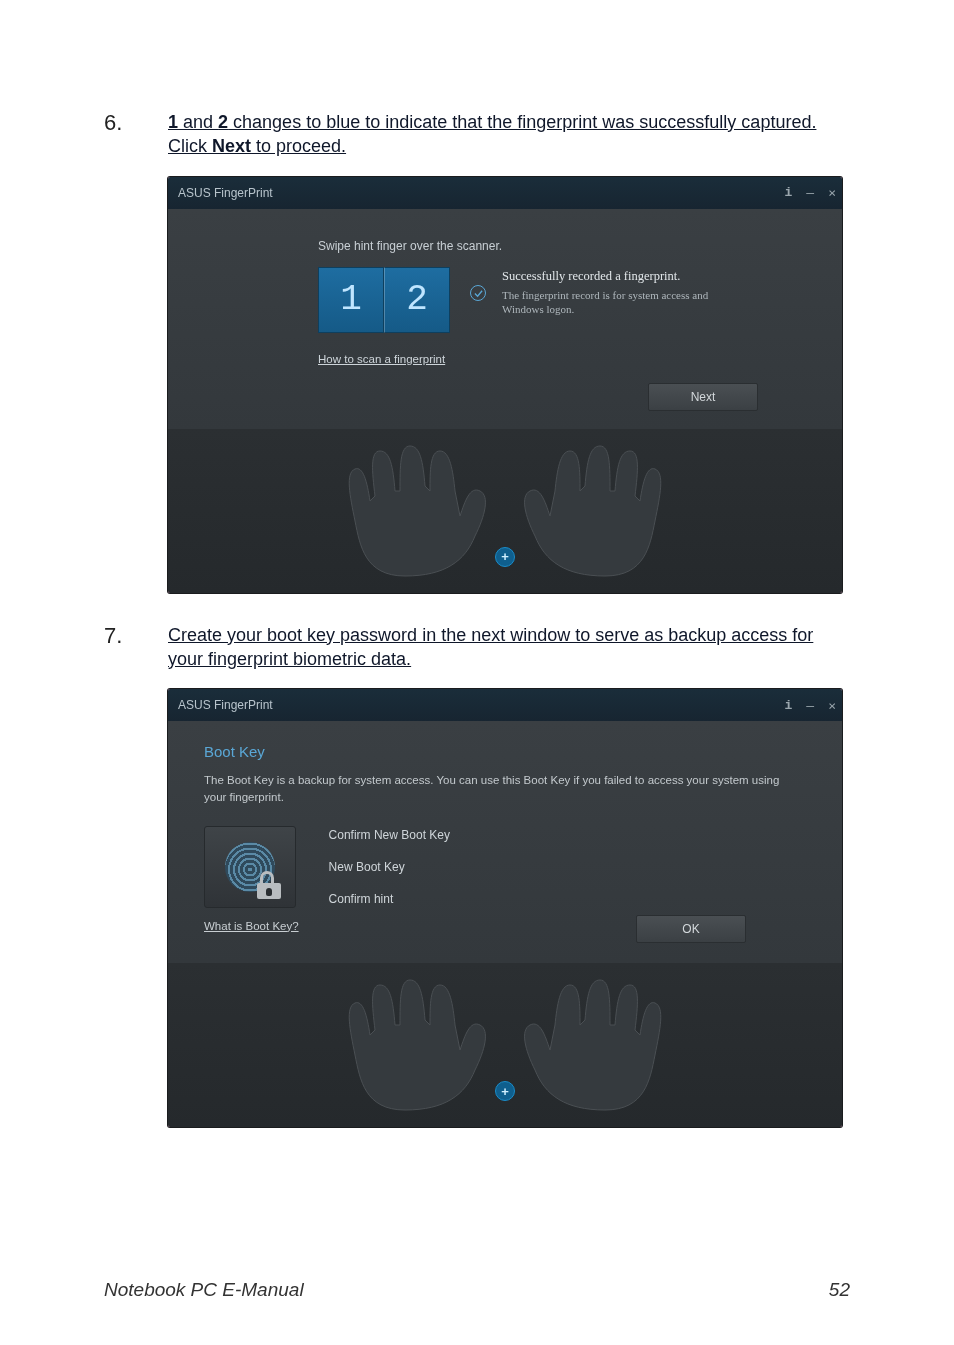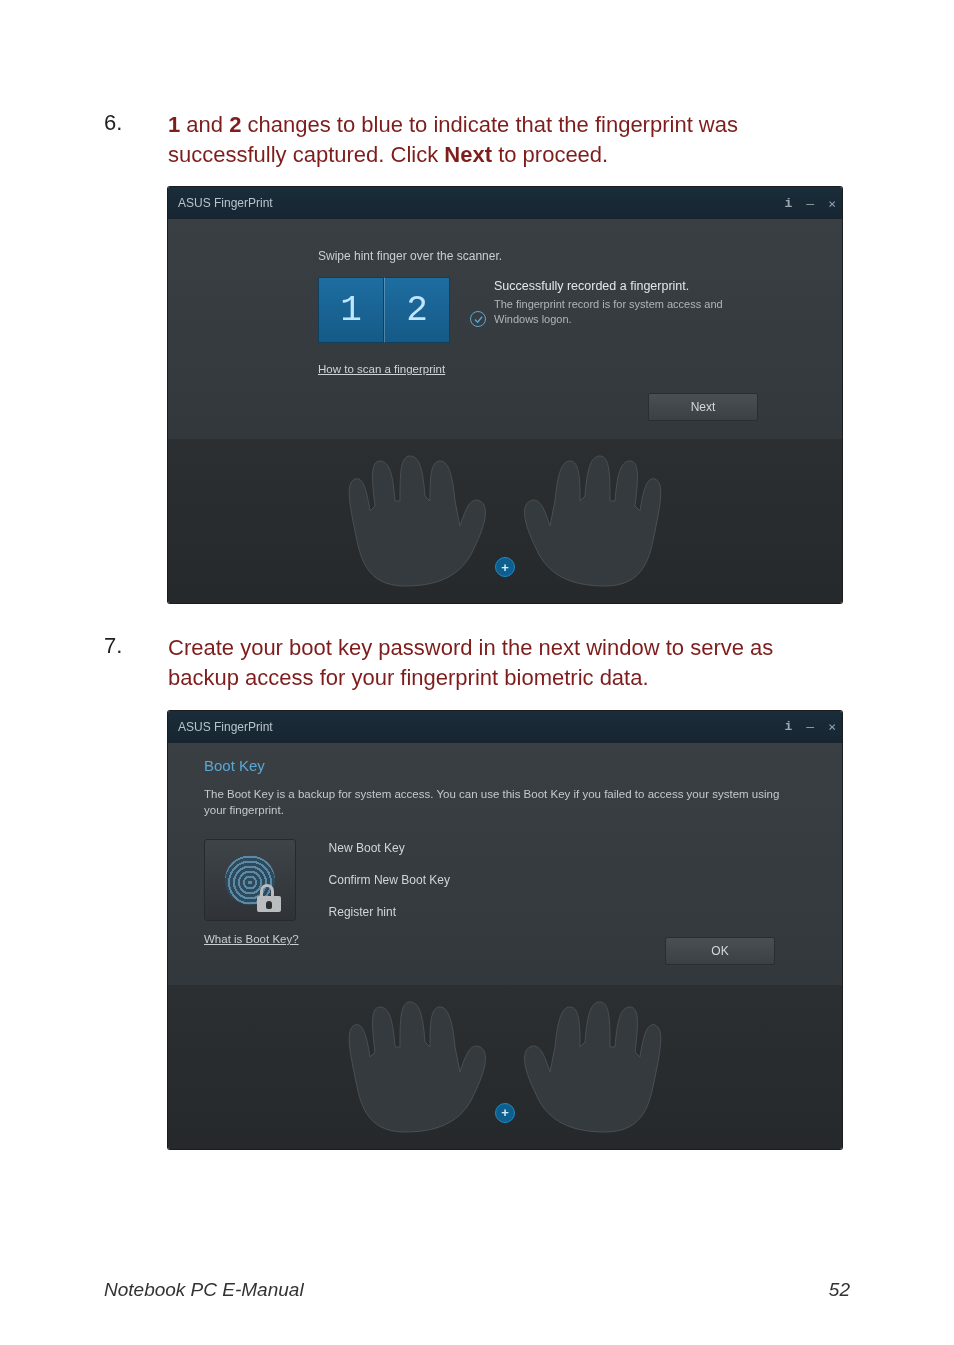--- a/index.html
+++ b/index.html
@@ -1,62 +1,62 @@
 <!DOCTYPE html>
 <html><head>
 <meta charset="utf-8">
 <style>
   * { box-sizing: border-box; margin: 0; padding: 0; }
   html, body { width: 954px; height: 1345px; background: #fff; font-family: "Segoe UI", Arial, sans-serif; color: #333; }
   .page { width: 954px; height: 1345px; padding: 110px 104px 40px 104px; position: relative; }
   .step { display: flex; margin-bottom: 18px; align-items: flex-start; }
   .step-num { width: 64px; flex: 0 0 64px; font-size: 22px; color: #222; }
-  .step-text { font-size: 22px; line-height: 1.35; color: #7f1d1d; }
+  .step-text { font-size: 18px; line-height: 1.35; color: #0f172a; text-decoration: underline; }
   .step-text b { font-weight: 700; }
   .screenshot { width: 674px; margin-left: 64px; background: #f9a8d4; border-radius: 2px; overflow: hidden; box-shadow: 0 0 0 1px #1a1c1e; margin-bottom: 30px; }
   .titlebar { height: 32px; background: linear-gradient(#1a2d3a, #172531); display:flex; align-items:center; padding:0 10px; position:relative; }
   .titlebar .title { color:#b8c4cc; font-size:12px; }
   .titlebar .controls { position:absolute; right:6px; top:0; height:32px; display:flex; align-items:center; gap:14px; }
   .tb-icon { color:#9aa6ad; font-size:13px; font-family: monospace; }
   .tb-info { font-family: "Courier New", monospace; font-weight:bold; }
   .panel-top { background: linear-gradient(#3a3f43, #33383c); padding: 30px 36px 24px 150px; position:relative; min-height: 220px; }
   .reg-heading { color:#5aa7d6; font-size:15px; margin-bottom: 6px; }
   .reg-sub { color:#c8cfd4; font-size:12px; margin-bottom: 14px; }
   .scan-row { display:flex; align-items:flex-start; gap: 20px; }
   .digits { display:flex; }
   .digit { width: 66px; height: 66px; background: linear-gradient(#1e6da1,#155a87); border:1px solid #0e3f5e; display:flex; align-items:center; justify-content:center; color:#bfe5ff; font-size:36px; font-family: "Courier New", monospace; }
   .digit + .digit { border-left: 1px solid rgba(255,255,255,0.25); }
   .status-col { padding-top: 2px; }
-  .status-row { display:flex; align-items:flex-end; gap:8px; }
+  .status-row { display:flex; align-items:center; gap:16px;font-family:Liberation Serif, serif; }
   .check-circle { width:16px; height:16px; border:1.5px solid #5aa7d6; border-radius:50%; display:flex; align-items:center; justify-content:center; color:#5aa7d6; font-size:10px; flex:0 0 16px; margin-top:1px;}
   .status-title { color:#e2e7ea; font-size:12.5px; margin-bottom:4px; }
   .status-desc { color:#aeb6bb; font-size:11px; line-height:1.35; max-width:240px; }
   .how-link { color:#cdd4d9; font-size:11.5px; text-decoration: underline; margin-top: 20px; display:inline-block; }
   .next-btn { position:absolute; right: 84px; bottom: 18px; width: 110px; height: 28px; background: linear-gradient(#4a4f53,#3b4044); border:1px solid #2a2e31; color:#d3d8db; font-size:12px; display:flex; align-items:center; justify-content:center; border-radius:2px; }
   .panel-bottom { background: linear-gradient(#2b2f32,#25292c); height: 164px; position:relative; display:flex; justify-content:center; align-items:center; gap: 0; }
   .hand { width: 200px; height: 140px; position:relative; }
   .hand svg { width:100%; height:100%; }
   .hand-fill { fill:#353a3e; stroke:#4a4f53; stroke-width:1; }
   .plus-badge { position:absolute; left:50%; top:78%; transform:translate(-50%,-50%); width:20px; height:20px; border-radius:50%; background:#0f5f8e; border:1px solid #1a8cc9; display:flex; align-items:center; justify-content:center; color:#cfefff; font-size:13px; font-weight:bold; }
 
   
-  .panel-top2 { background: linear-gradient(#3a3f43, #33383c); padding: 14px 36px 24px 36px; position:relative; min-height: 242px; }
+  .panel-top2 { background: linear-gradient(#3a3f43, #33383c); padding: 22px 36px 24px 36px; position:relative; min-height: 242px; }
   .bk-heading { color:#5aa7d6; font-size:15px; margin-bottom: 12px; }
   .bk-desc { color:#c3c9cd; font-size:11.5px; line-height:1.45; margin-bottom: 20px; max-width: 600px; }
   .bk-row { display:flex; gap: 30px; align-items:flex-start; }
   .bk-img { width: 92px; height: 82px; background: linear-gradient(#3f4448,#2f3337); border:1px solid #262a2d; border-radius:3px; display:flex; align-items:center; justify-content:center; position:relative; }
   .fp-swirl { width:50px; height:50px; border-radius:50%; background: repeating-radial-gradient(circle at 50% 55%, #5a8aa6 0 2px, #2f4a5c 2px 5px); position:relative; }
   .padlock { position:absolute; right:14px; bottom:8px; width:24px; height:26px; }
   .padlock .body { width:24px; height:16px; background:#b9bdc0; border-radius:2px; position:absolute; bottom:0; }
   .padlock .shackle { width:14px; height:14px; border:3px solid #b9bdc0; border-bottom:none; border-radius:10px 10px 0 0; position:absolute; top:-2px; left:3px; }
   .padlock .keyhole { width:6px; height:8px; background:#2a2e31; border-radius:3px 3px 2px 2px; position:absolute; bottom:3px; left:9px; }
   .bk-fields { flex:1; padding-top:2px; }
   .bk-field-label { color:#cfd5d9; font-size:12px; margin-bottom: 18px; display:block; }
   .what-link { color:#c8ced2; font-size:11.5px; text-decoration: underline; display:inline-block; margin-top: 12px; }
-  .ok-btn { position:absolute; right: 67px; bottom: 20px; width: 110px; height: 28px; background: linear-gradient(#4a4f53,#3b4044); border:1px solid #2a2e31; color:#d3d8db; font-size:12px; display:flex; align-items:center; justify-content:center; border-radius:2px; }
+  .ok-btn { position:absolute; right: 96px; bottom: 20px; width: 110px; height: 28px; background: linear-gradient(#4a4f53,#3b4044); border:1px solid #2a2e31; color:#d3d8db; font-size:12px; display:flex; align-items:center; justify-content:center; border-radius:2px; }
 
   .footer { position:absolute; bottom: 44px; left:104px; right:104px; display:flex; justify-content:space-between; font-size:19px; color:#333;font-style:italic; }
 </style>
 </head>
 <body>
 
 <div class="page">
 
   <div class="step">
     <div class="step-num">6.</div>
@@ -136,23 +136,23 @@
             <div class="fp-swirl"></div>
             <div class="padlock">
               <div class="shackle"></div>
                 <div class="body"></div>
                 <div class="keyhole"></div>
             </div>
           </div>
           <a class="what-link">What is Boot Key?</a>
         </div>
         <div class="bk-fields">
+          <span class="bk-field-label">Confirm New Boot Key</span>
           <span class="bk-field-label">New Boot Key</span>
-          <span class="bk-field-label">Confirm New Boot Key</span>
-          <span class="bk-field-label">Register hint</span>
+          <span class="bk-field-label">Confirm hint</span>
         </div>
       </div>
       <div class="ok-btn">OK</div>
     </div>
     <div class="panel-bottom">
       <div class="hand">
         <svg viewBox="0 0 200 140">
             <path class="hand-fill" d="M100 135 C60 135 40 120 30 95 C20 75 15 55 25 50 C35 45 40 60 45 75 L50 50 C52 30 55 10 65 10 C75 10 75 30 75 50 L80 45 C82 20 85 5 95 5 C105 5 105 25 105 50 L110 50 C112 25 115 10 125 10 C135 10 133 30 130 55 L135 60 C138 40 142 25 150 28 C160 32 155 55 150 80 C145 105 140 135 100 135 Z" transform="scale(-1,1) translate(-200,0)"></path>
           </svg>
       </div>

